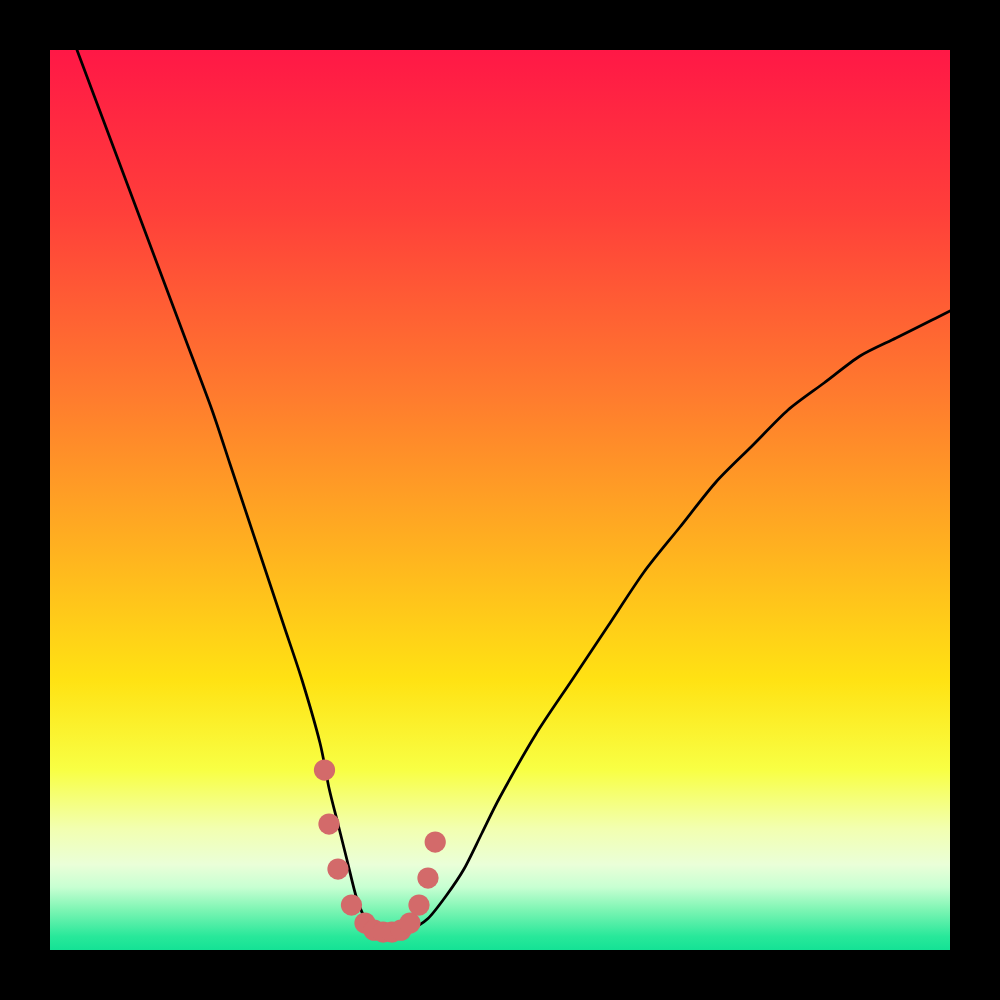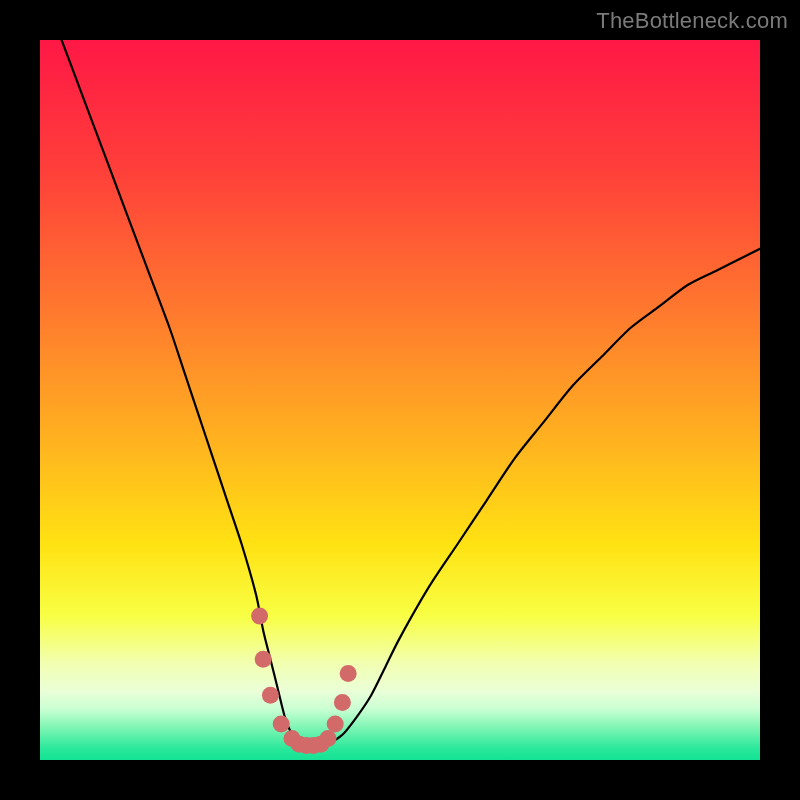--- a/index.html
+++ b/index.html
@@ -48,21 +48,20 @@
     top: 0;
     left: 0;
     width: 100%;
     height: 100%;
   }
 </style>
 </head>
 <body>
 
 <div class="frame">
-  <div class="watermark">TheBottleneck.com</div>
   <div class="plot-area">
     <svg class="gradient" viewBox="0 0 720 720" preserveAspectRatio="none">
       <defs>
         <linearGradient id="bg-grad" x1="0" y1="0" x2="0" y2="1">
             <stop offset="0%" stop-color="#ff1846"></stop>
             <stop offset="18%" stop-color="#ff3f3a"></stop>
             <stop offset="38%" stop-color="#ff7a2e"></stop>
             <stop offset="55.00000000000001%" stop-color="#ffb020"></stop>
             <stop offset="70%" stop-color="#ffe213"></stop>
             <stop offset="80%" stop-color="#f8ff44"></stop>

